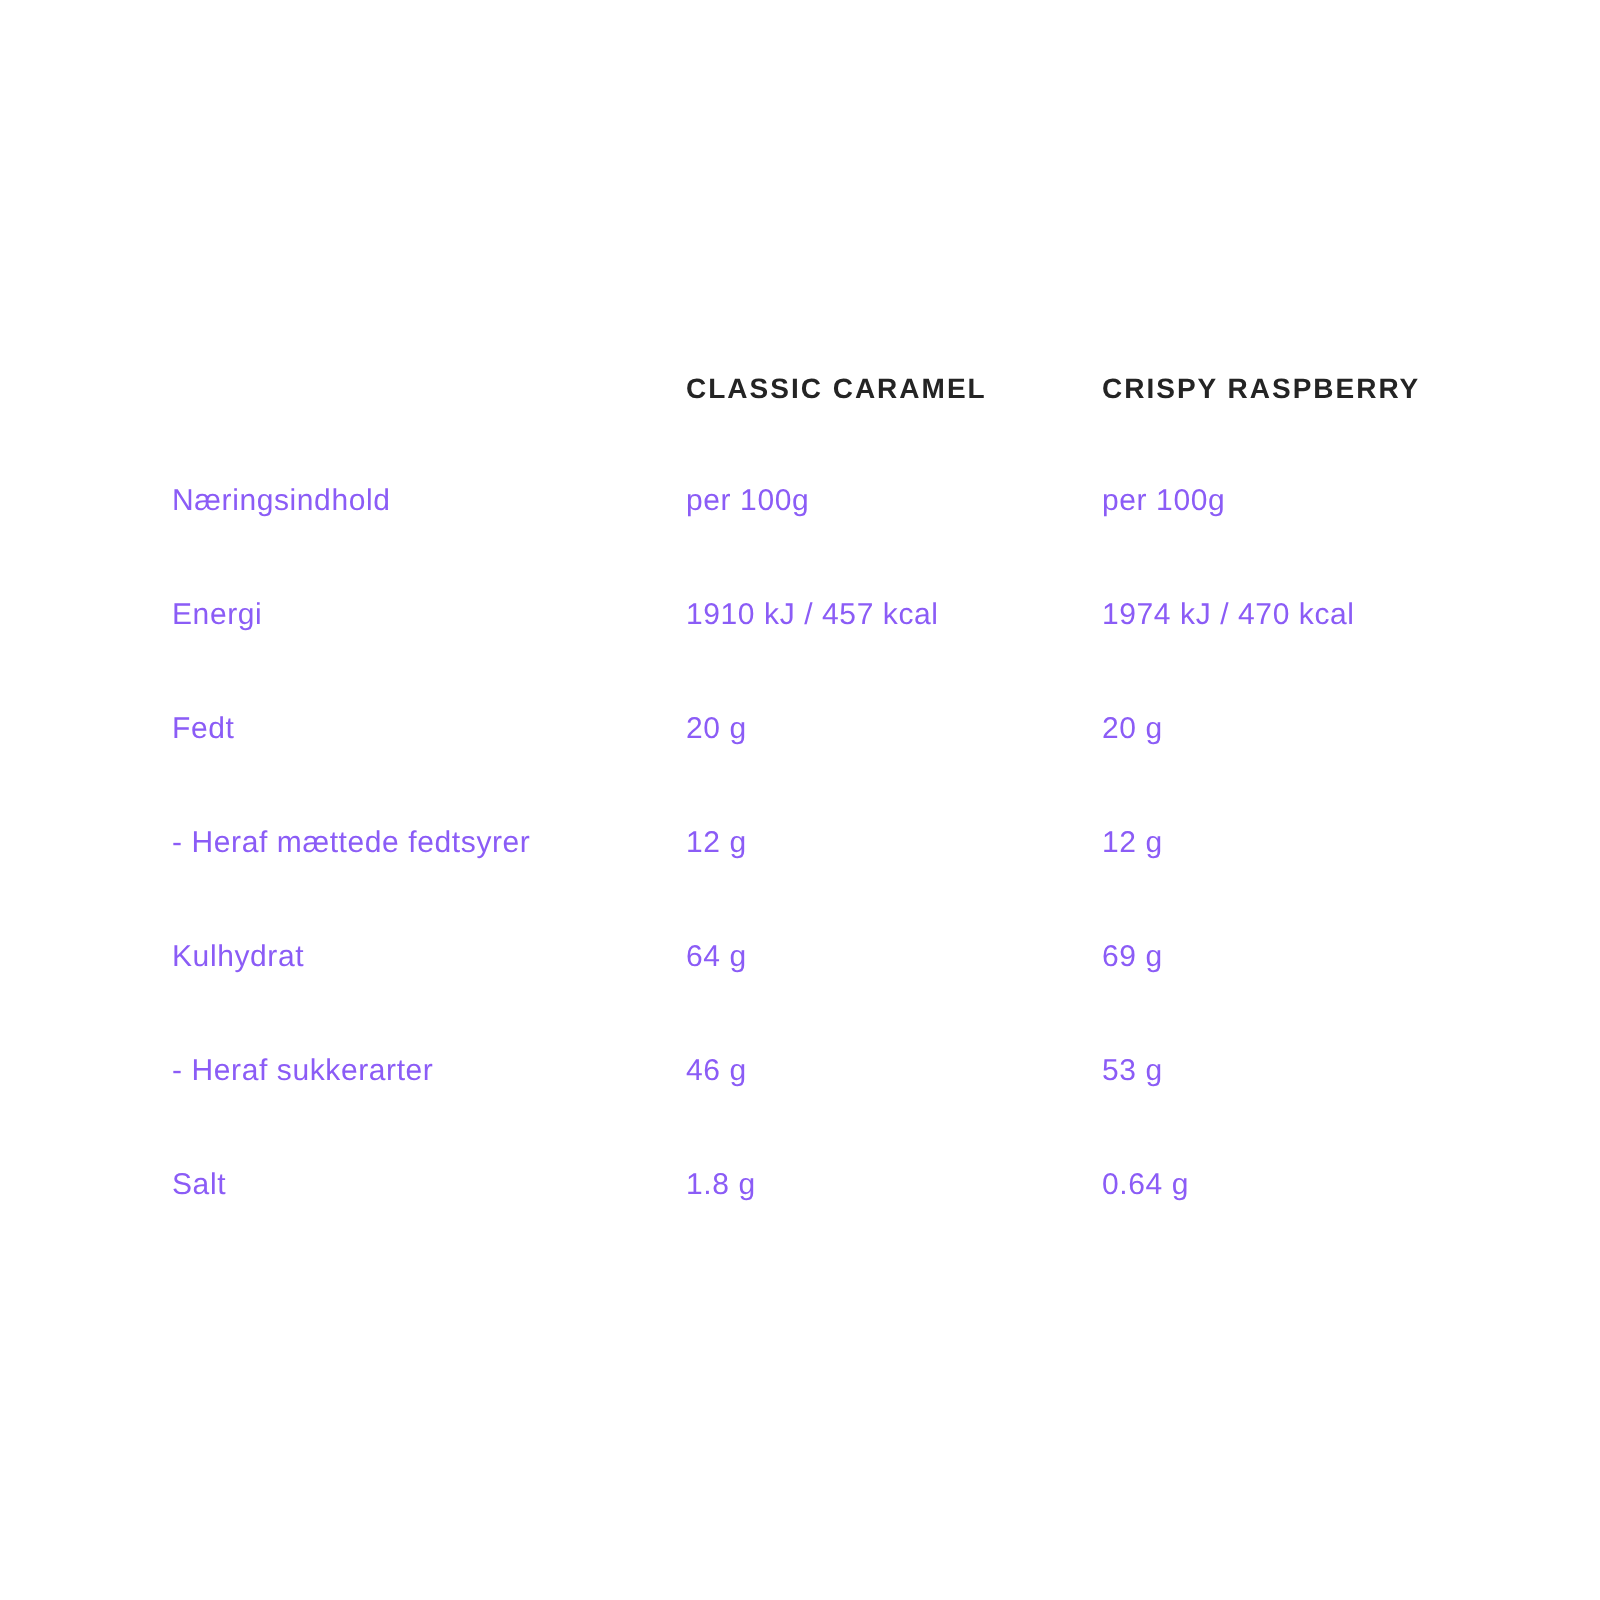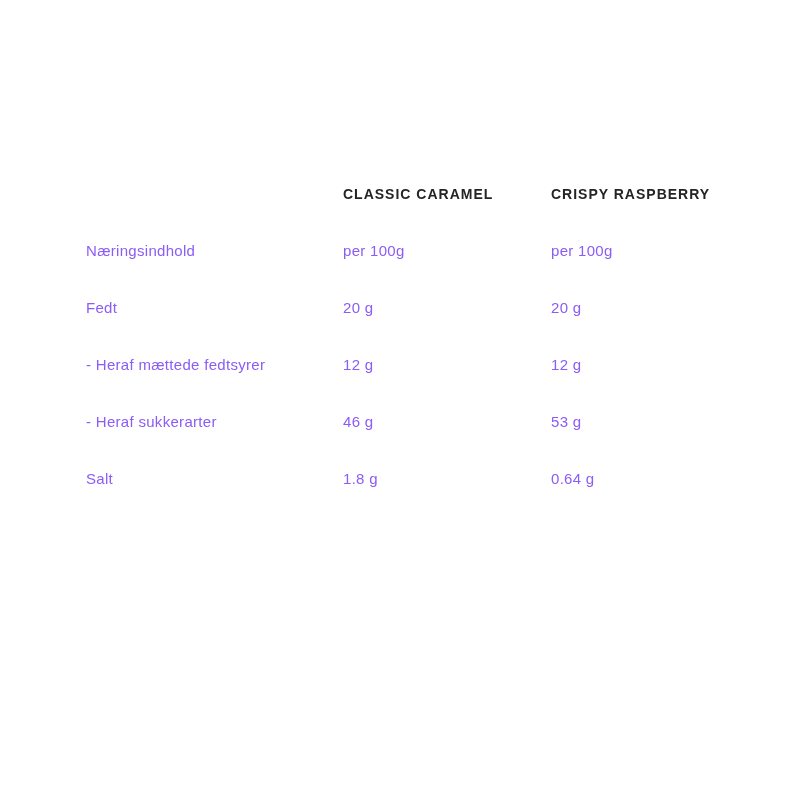--- a/index.html
+++ b/index.html
@@ -55,28 +55,38 @@
       <div class="cell header-cell">CLASSIC CARAMEL</div>
       <div class="cell header-cell">CRISPY RASPBERRY</div>
     </div>
 
   <div class="row">
         <div class="cell">Næringsindhold</div>
         <div class="cell">per 100g</div>
         <div class="cell">per 100g</div>
       </div>
       <div class="row">
+        <div class="cell">Energi</div>
+        <div class="cell">1910 kJ / 457 kcal</div>
+        <div class="cell">1974 kJ / 470 kcal</div>
+      </div>
+      <div class="row">
         <div class="cell">Fedt</div>
         <div class="cell">20 g</div>
         <div class="cell">20 g</div>
       </div>
       <div class="row">
         <div class="cell">- Heraf mættede fedtsyrer</div>
         <div class="cell">12 g</div>
         <div class="cell">12 g</div>
+      </div>
+      <div class="row">
+        <div class="cell">Kulhydrat</div>
+        <div class="cell">64 g</div>
+        <div class="cell">69 g</div>
       </div>
       <div class="row">
         <div class="cell">- Heraf sukkerarter</div>
         <div class="cell">46 g</div>
         <div class="cell">53 g</div>
       </div>
       <div class="row">
         <div class="cell">Salt</div>
         <div class="cell">1.8 g</div>
         <div class="cell">0.64 g</div>

